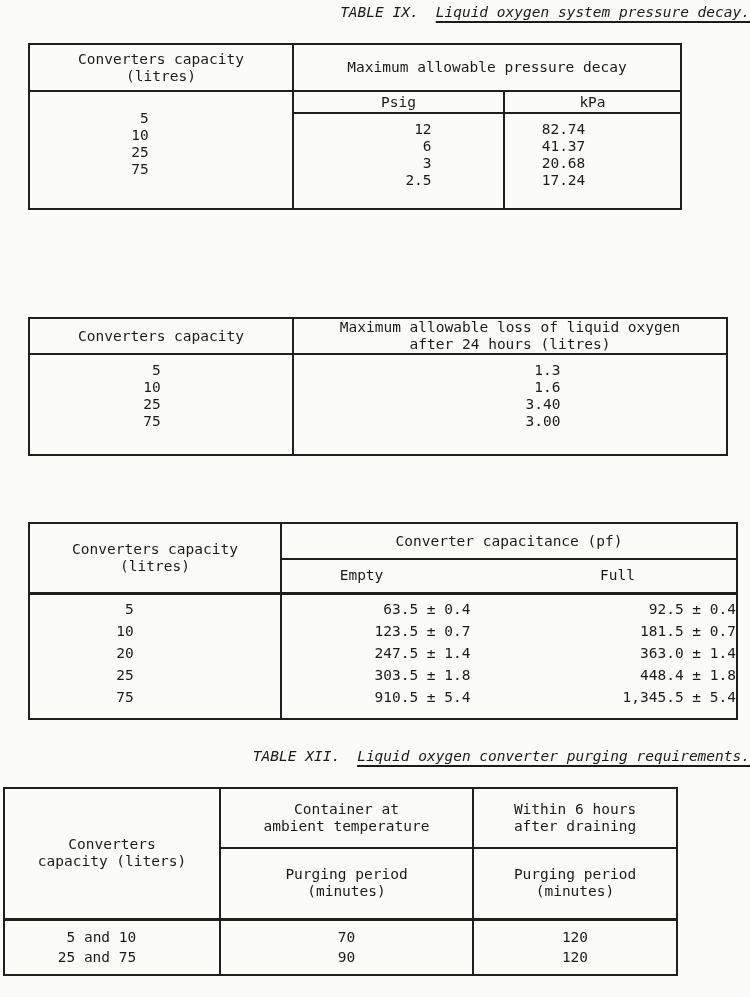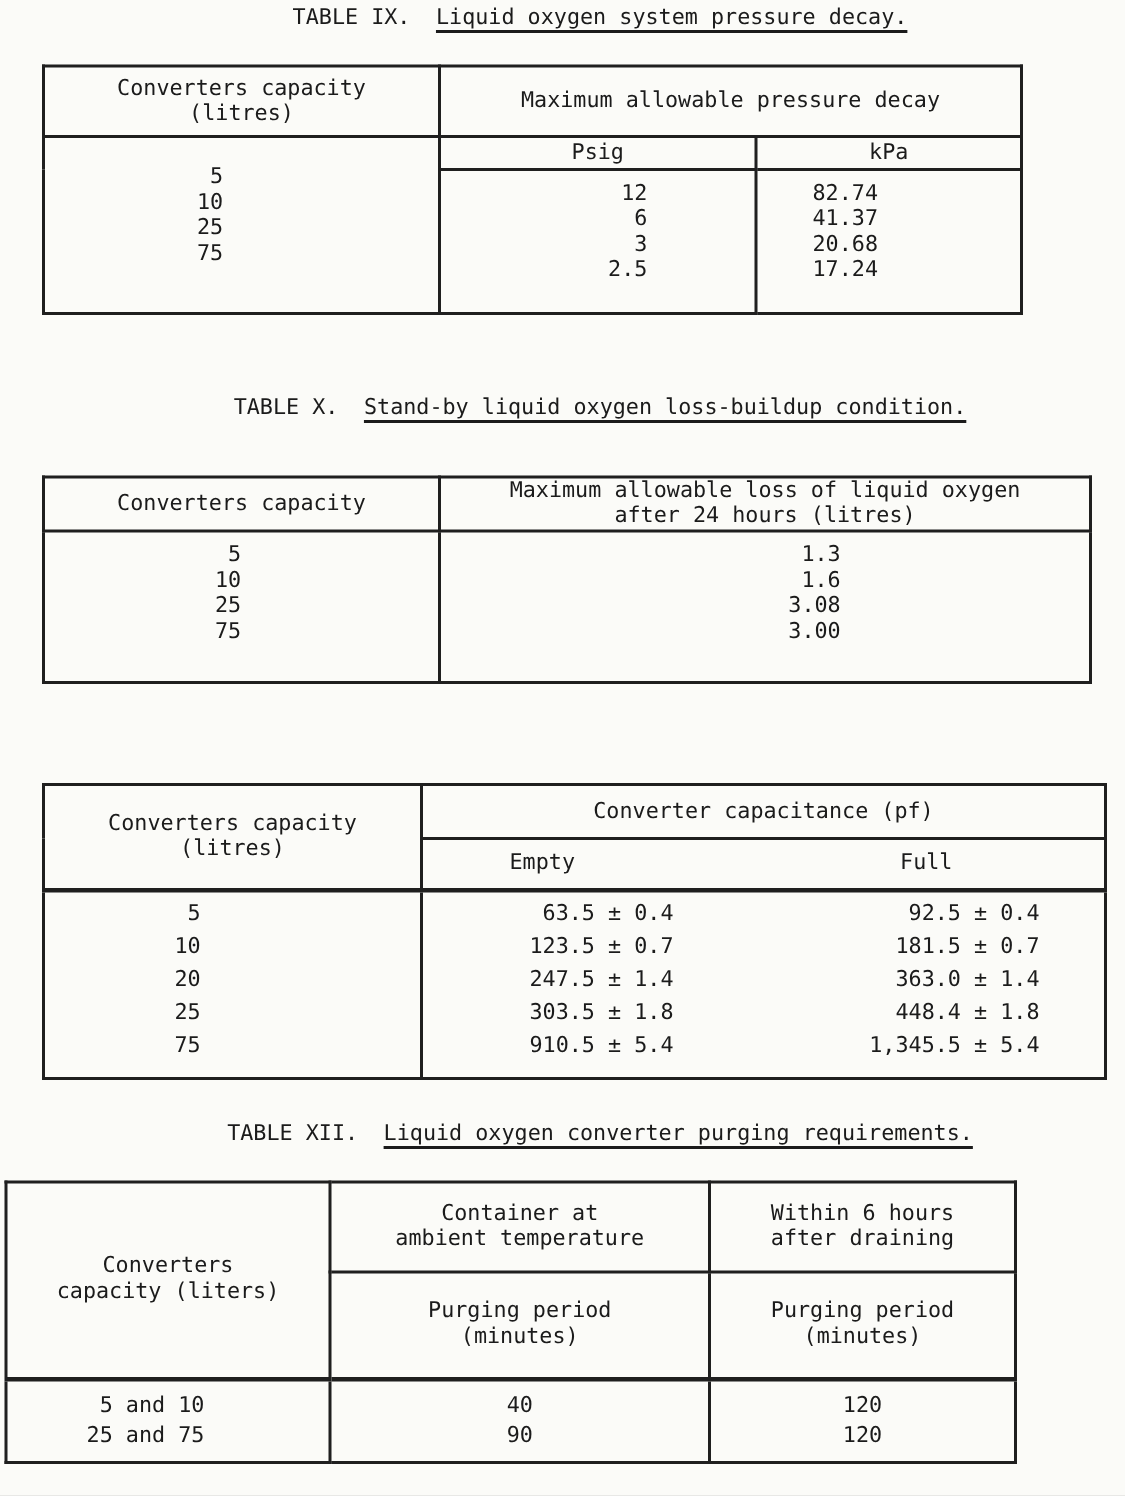--- a/index.html
+++ b/index.html
@@ -2,22 +2,22 @@
 <html><head>
 <meta charset="utf-8">
 <style>
   html,body{margin:0;padding:0;background:#d9d9d9;}
   .sheet{
     position:relative;width:750px;height:997px;margin:0 auto;
     background:#fbfbf8;color:#1b1b1b;overflow:hidden;
     font-family:"DejaVu Sans Mono","Liberation Mono",monospace;
   }
   .caption{
-    position:absolute;left:50px;width:700px;text-align:center;
-    font-size:14.5px;line-height:20px;white-space:nowrap;
+    position:absolute;left:50px;width:700px;text-align:right;
+    font-size:14.5px;line-height:20px;white-space:nowrap;font-style:italic;
   }
   .caption .lbl{margin-right:17px;}
   .caption .u{text-decoration:underline;text-underline-offset:4px;text-decoration-thickness:1.5px;}
   table.tbl{
     position:absolute;border-collapse:collapse;table-layout:fixed;
     font-size:14.5px;
   }
   .tbl th,.tbl td{
     border:2px solid #1f1f1f;font-weight:400;text-align:center;
     vertical-align:middle;padding:0;line-height:17px;
@@ -29,21 +29,21 @@
   .ta-l{text-align:right;}
   tr.heavy>td{border-top-width:3px;}
   .duo{display:flex;width:100%;}
   .duo>*{flex:1 1 50%;}
   #t9 .vals{padding-bottom:13px;}
   #t10 .vals{padding-bottom:18px;}
   #t11 .vals{padding-bottom:7px;line-height:22px;}
   #t12 .vals{vertical-align:middle;padding-bottom:0;line-height:20px;}
   .padtop{vertical-align:top;padding-top:20px;}
   .prA{padding-right:77px;}
-  .prB{padding-right:43px;}
+  .prB{}
 </style>
 </head>
 <body>
 
 <div class="sheet">
 
   <div class="caption" style="top:2px">
     <span class="lbl">TABLE IX.</span><span class="u">Liquid oxygen system pressure decay.</span>
   </div>
 
@@ -85,23 +85,20 @@
             <div>82.74</div>
             <div>41.37</div>
             <div>20.68</div>
             <div>17.24</div>
           </div>
         </td>
       </tr>
     </tbody>
   </table>
 
-  <div class="caption" style="top:262px">
-    <span class="lbl">TABLE X.</span><span class="u">Stand-by liquid oxygen loss-buildup condition.</span>
-  </div>
 
   <table class="tbl" id="t10" style="left:28px;top:317px;width:700px">
     <colgroup>
         <col style="width:264px">
         <col>
       </colgroup>
     <tbody>
       <tr style="height:36px">
         <th>Converters capacity</th>
         <th class="pre">Maximum allowable loss of liquid oxygen
@@ -113,21 +110,21 @@
             <div>5</div>
             <div>10</div>
             <div>25</div>
             <div>75</div>
           </div>
         </td>
         <td class="vals">
           <div class="stack ta-l" style="transform:translateX(33px)">
             <div>1.3</div>
             <div>1.6</div>
-            <div>3.08</div>
+            <div>3.40</div>
             <div>3.00</div>
           </div>
         </td>
       </tr>
     </tbody>
   </table>
 
 
   <table class="tbl" id="t11" style="left:28px;top:522px;width:710px">
     <colgroup>
@@ -207,21 +204,21 @@
       </tr>
       <tr class="heavy" style="height:56px">
         <td class="vals">
           <div class="stack ta-r" style="transform:translateX(-15px)">
             <div>5 and 10</div>
             <div>25 and 75</div>
           </div>
         </td>
         <td class="vals">
           <div class="stack ta-r">
-            <div>40</div>
+            <div>70</div>
             <div>90</div>
           </div>
         </td>
         <td class="vals">
           <div class="stack ta-r">
             <div>120</div>
             <div>120</div>
           </div>
         </td>
       </tr>

